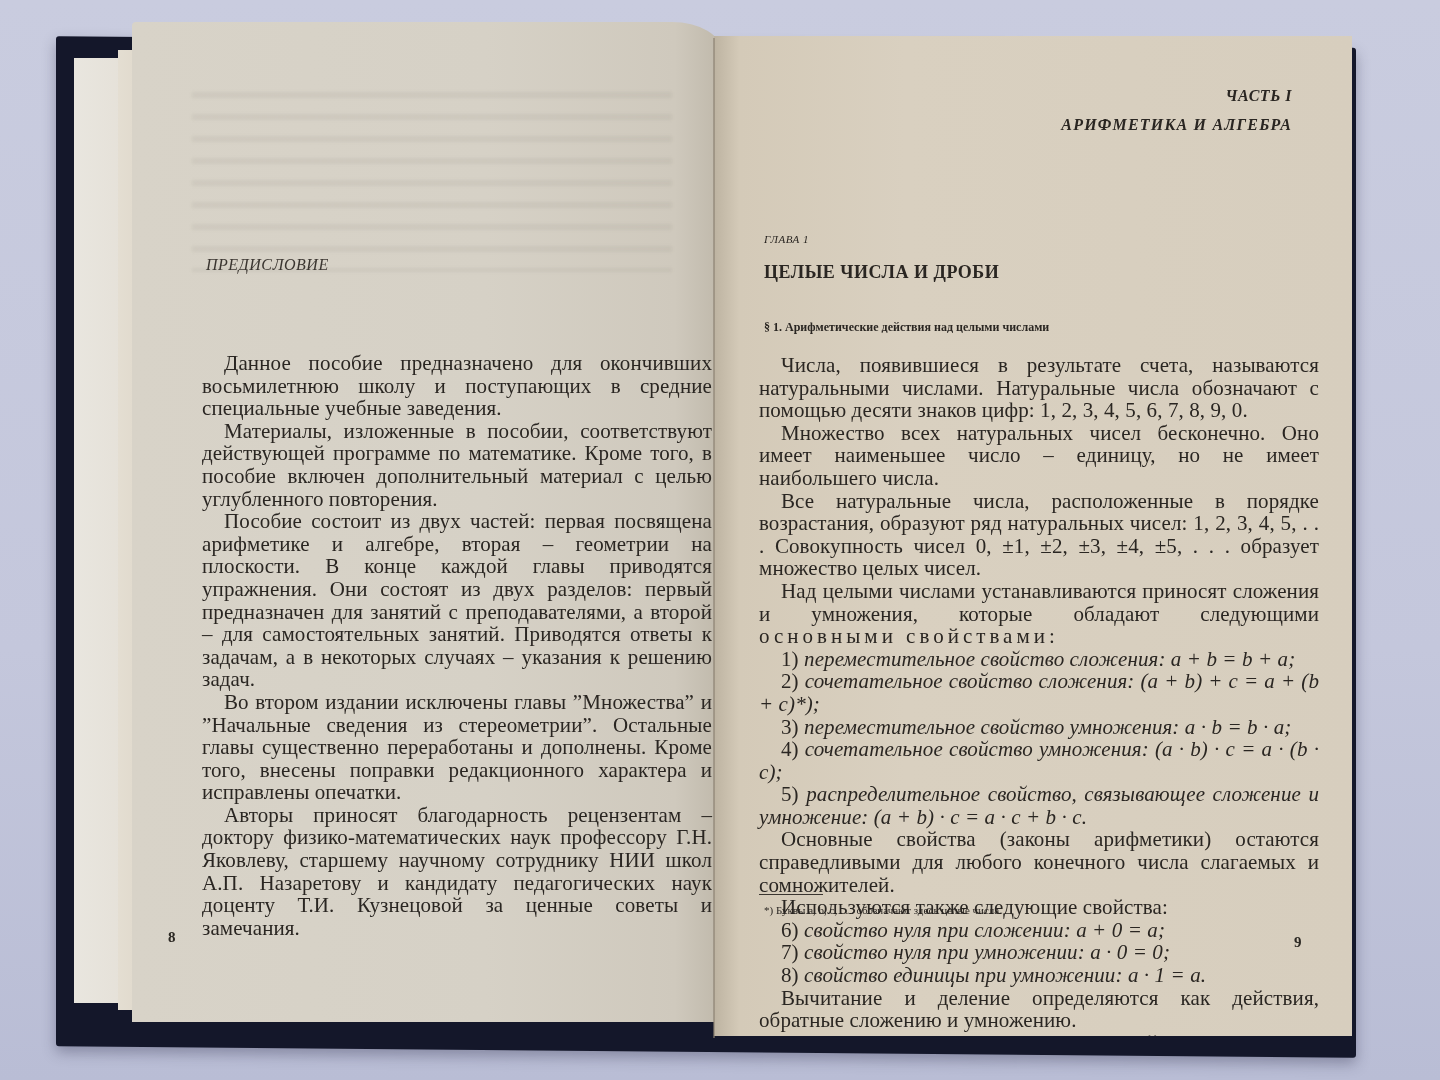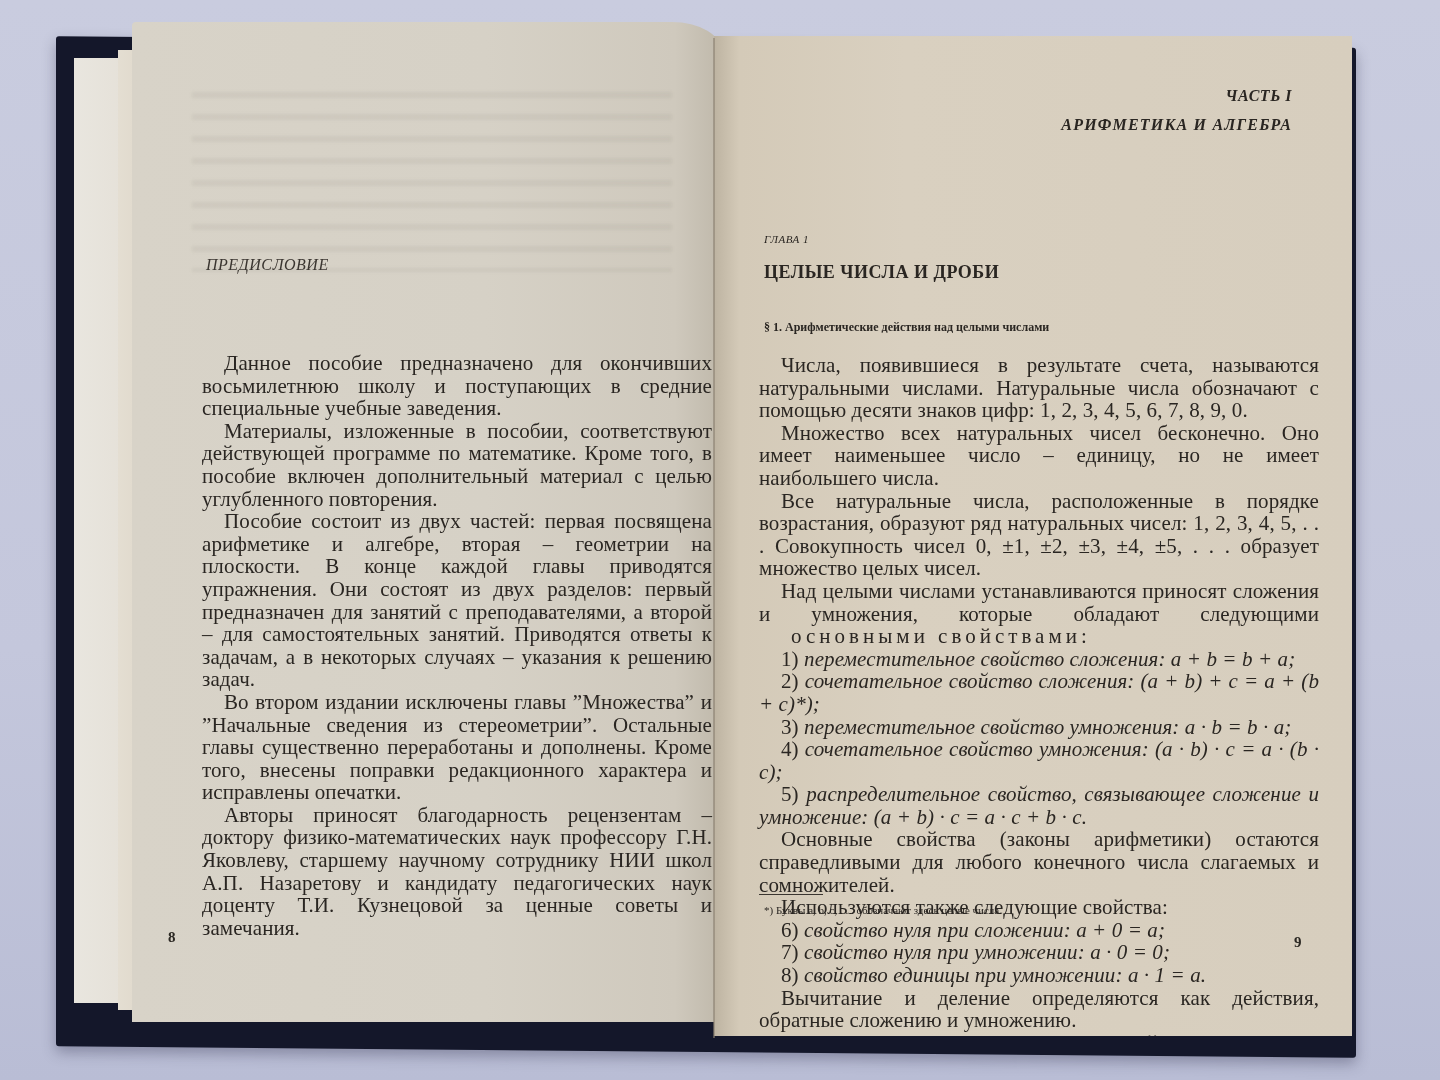--- a/index.html
+++ b/index.html
@@ -128,21 +128,21 @@
       position: absolute;
       left: 50px; top: 284px;
       font-weight: bold;
       font-size: 12px;
     }
     .right-body {
       position: absolute;
       left: 45px; top: 318px;
       width: 560px;
     }
-    .spaced { letter-spacing: 4px; margin-left: 32px; }
+    .spaced { letter-spacing: 4px; }
     .it { font-style: italic; }
     .formula { padding-left: 22px; margin-top: 6px; }
     .fn-rule {
       position: absolute;
       left: 45px; top: 858px;
       width: 64px; height: 1px;
       background: #3a3530;
     }
     .footnote {
       position: absolute;

